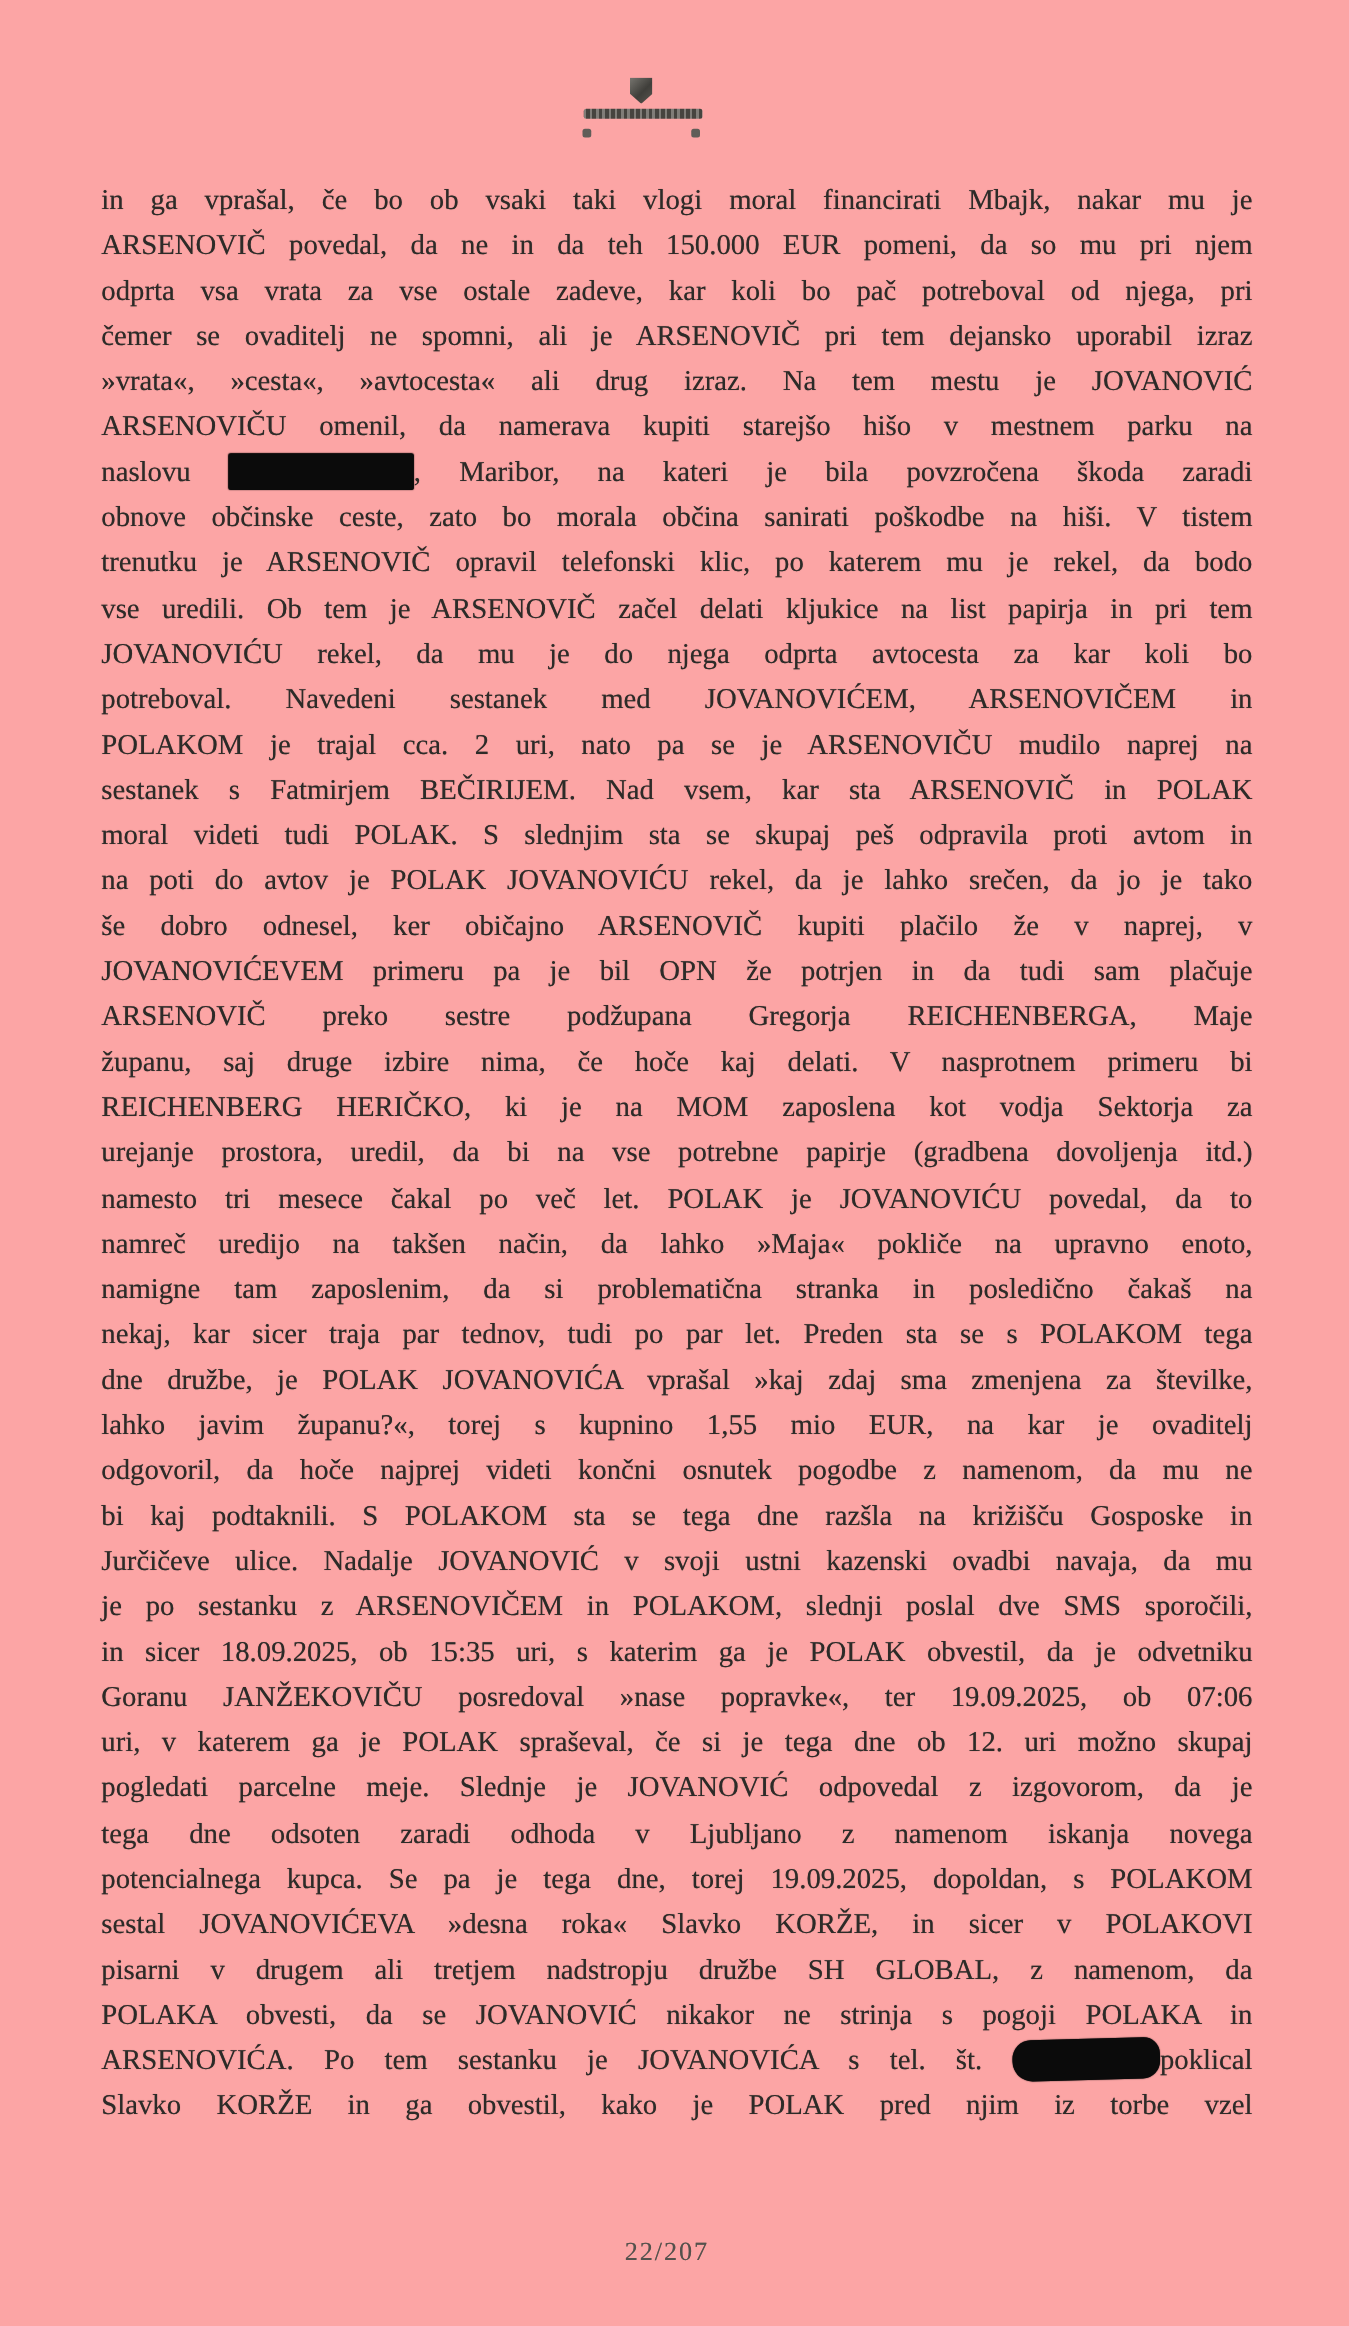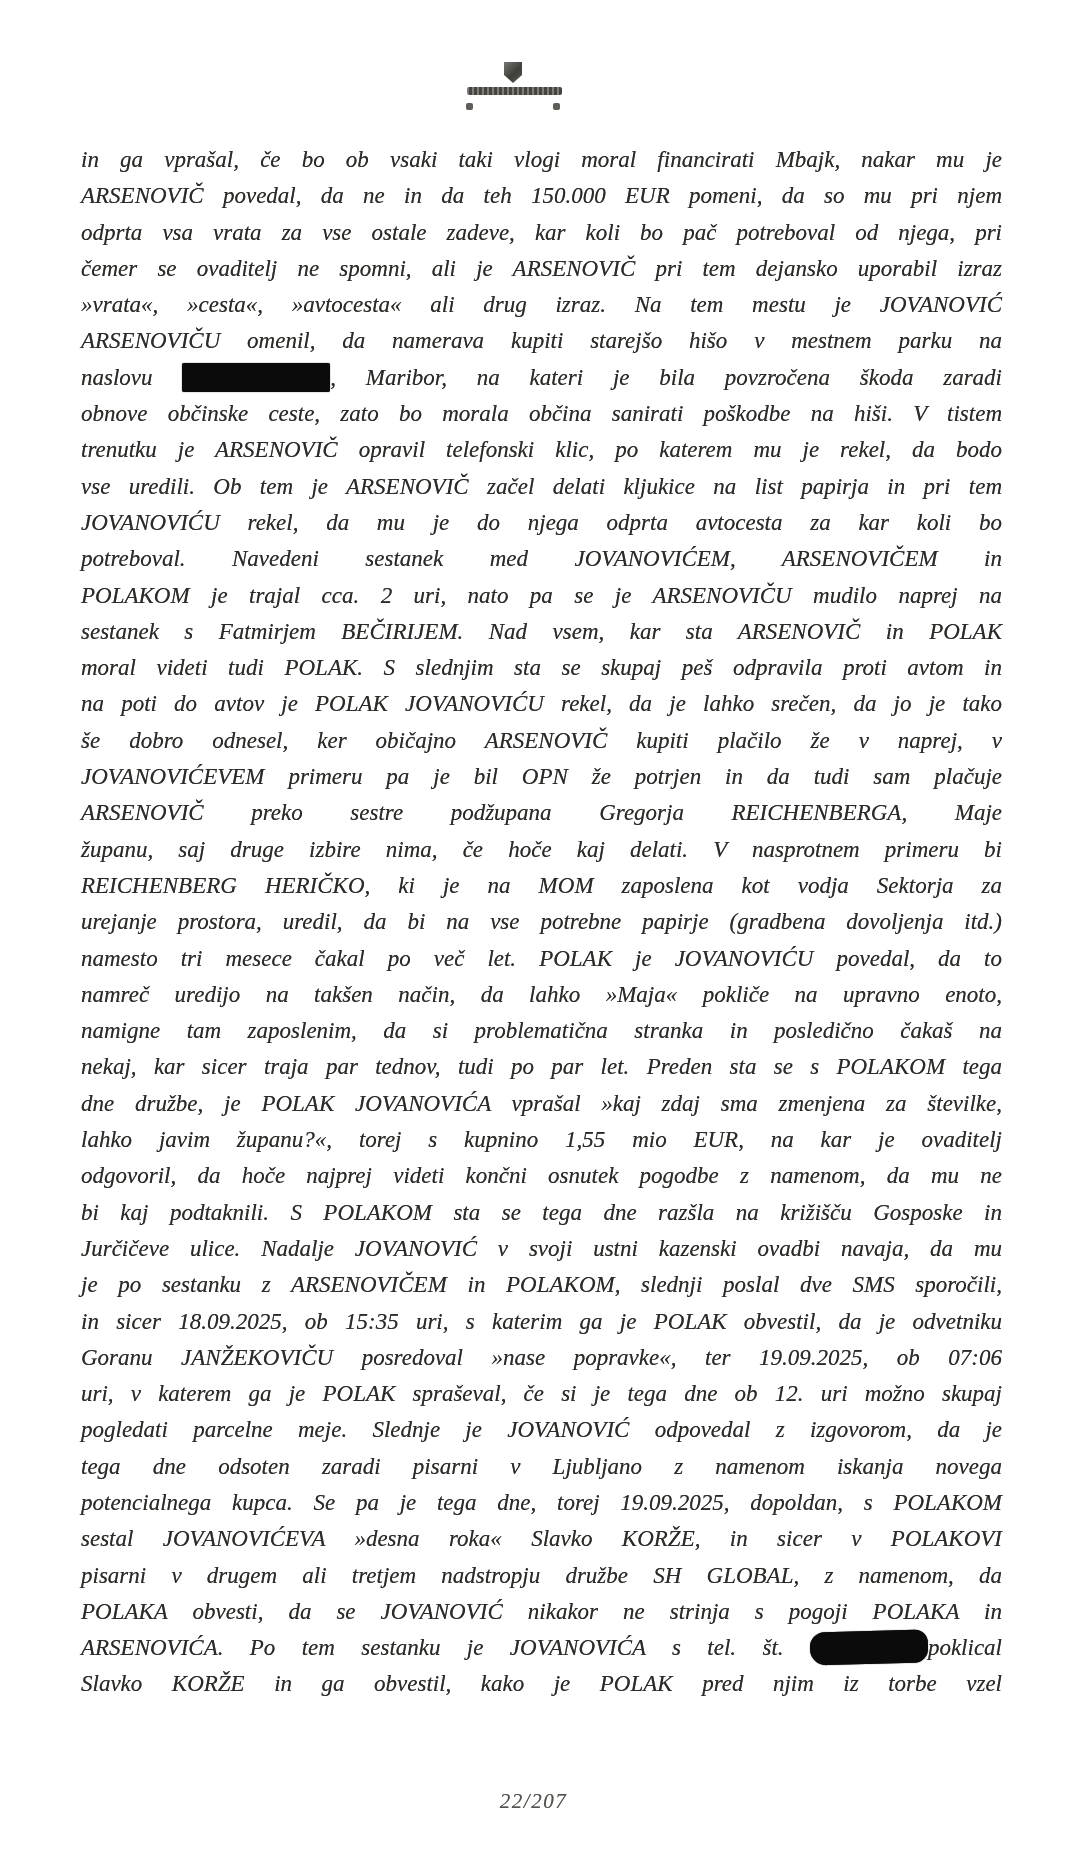--- a/index.html
+++ b/index.html
@@ -1,23 +1,22 @@
 <!DOCTYPE html>
 <html><head>
 <meta charset="utf-8">
 <style>
   html,body{margin:0;padding:0;background:#e8e8e6;}
   .page{
     position:relative;
     width:1079px;height:1861px;
     margin:0 auto;
-    background:#ffffff;
+    background:#fca5a5;
     overflow:hidden;
     font-family:"Liberation Serif","DejaVu Serif",serif;
-    font-style:italic;
   }
   
   .emblem{position:absolute;top:60px;left:460px;width:110px;height:55px;}
   .shield{
     position:absolute;left:44px;top:2px;width:18px;height:21px;
     background:linear-gradient(135deg,#77756f 0%,#3f3e3a 55%,#5a5751 100%);
     clip-path:polygon(0% 0%,100% 0%,100% 62%,50% 100%,0% 62%);
     filter:blur(.4px);
   }
   .bar{
@@ -110,21 +109,21 @@
       <div class="line"><span>dne družbe, je POLAK JOVANOVIĆA vprašal »kaj zdaj sma zmenjena za številke,</span></div>
       <div class="line"><span>lahko javim županu?«, torej s kupnino 1,55 mio EUR, na kar je ovaditelj</span></div>
       <div class="line"><span>odgovoril, da hoče najprej videti končni osnutek pogodbe z namenom, da mu ne</span></div>
       <div class="line"><span>bi kaj podtaknili. S POLAKOM sta se tega dne razšla na križišču Gosposke in</span></div>
       <div class="line"><span>Jurčičeve ulice. Nadalje JOVANOVIĆ v svoji ustni kazenski ovadbi navaja, da mu</span></div>
       <div class="line"><span>je po sestanku z ARSENOVIČEM in POLAKOM, slednji poslal dve SMS sporočili,</span></div>
       <div class="line"><span>in sicer 18.09.2025, ob 15:35 uri, s katerim ga je POLAK obvestil, da je odvetniku</span></div>
       <div class="line"><span>Goranu JANŽEKOVIČU posredoval »nase popravke«, ter 19.09.2025, ob 07:06</span></div>
       <div class="line"><span>uri, v katerem ga je POLAK spraševal, če si je tega dne ob 12. uri možno skupaj</span></div>
       <div class="line"><span>pogledati parcelne meje. Slednje je JOVANOVIĆ odpovedal z izgovorom, da je</span></div>
-      <div class="line"><span>tega dne odsoten zaradi pisarni v Ljubljano z namenom iskanja novega</span></div>
+      <div class="line"><span>tega dne odsoten zaradi odhoda v Ljubljano z namenom iskanja novega</span></div>
       <div class="line"><span>potencialnega kupca. Se pa je tega dne, torej 19.09.2025, dopoldan, s POLAKOM</span></div>
       <div class="line"><span>sestal JOVANOVIĆEVA »desna roka« Slavko KORŽE, in sicer v POLAKOVI</span></div>
       <div class="line"><span>pisarni v drugem ali tretjem nadstropju družbe SH GLOBAL, z namenom, da</span></div>
       <div class="line"><span>POLAKA obvesti, da se JOVANOVIĆ nikakor ne strinja s pogoji POLAKA in</span></div>
       <div class="line"><span>ARSENOVIĆA. Po tem sestanku je JOVANOVIĆA s tel. št. </span><span class="redact blob" style="width: 118px;"></span><span>poklical</span></div>
       <div class="line"><span>Slavko KORŽE in ga obvestil, kako je POLAK pred njim iz torbe vzel</span></div>
     </div>
 
   <div class="footer">22/207</div>
 

